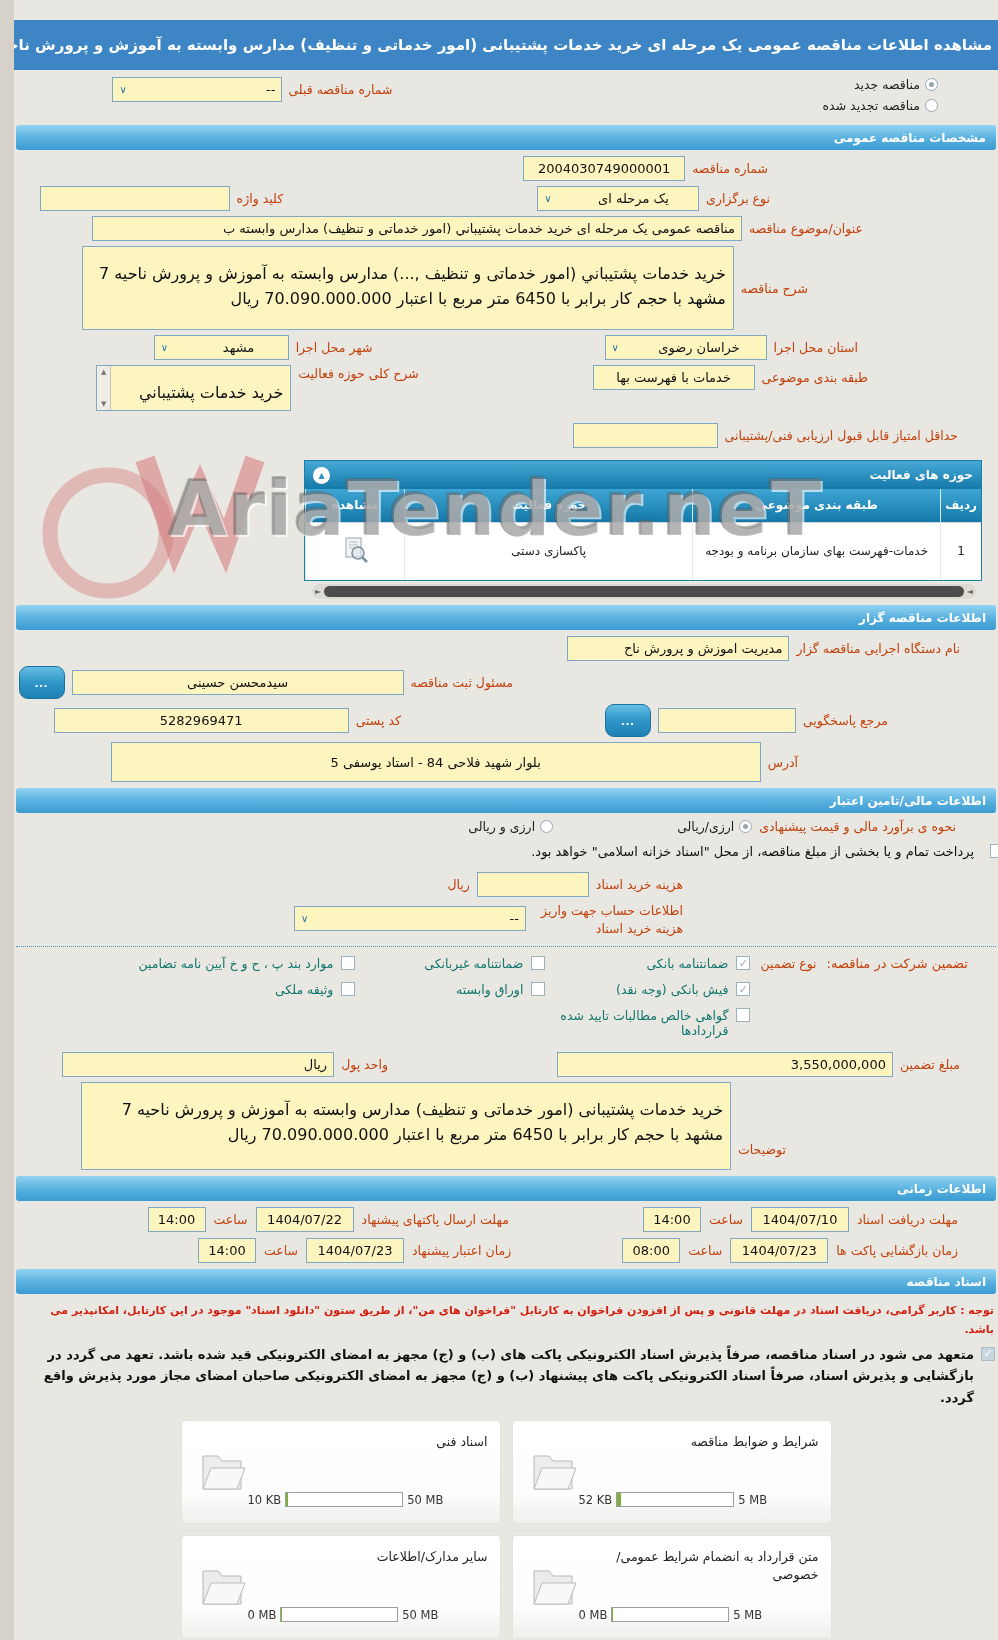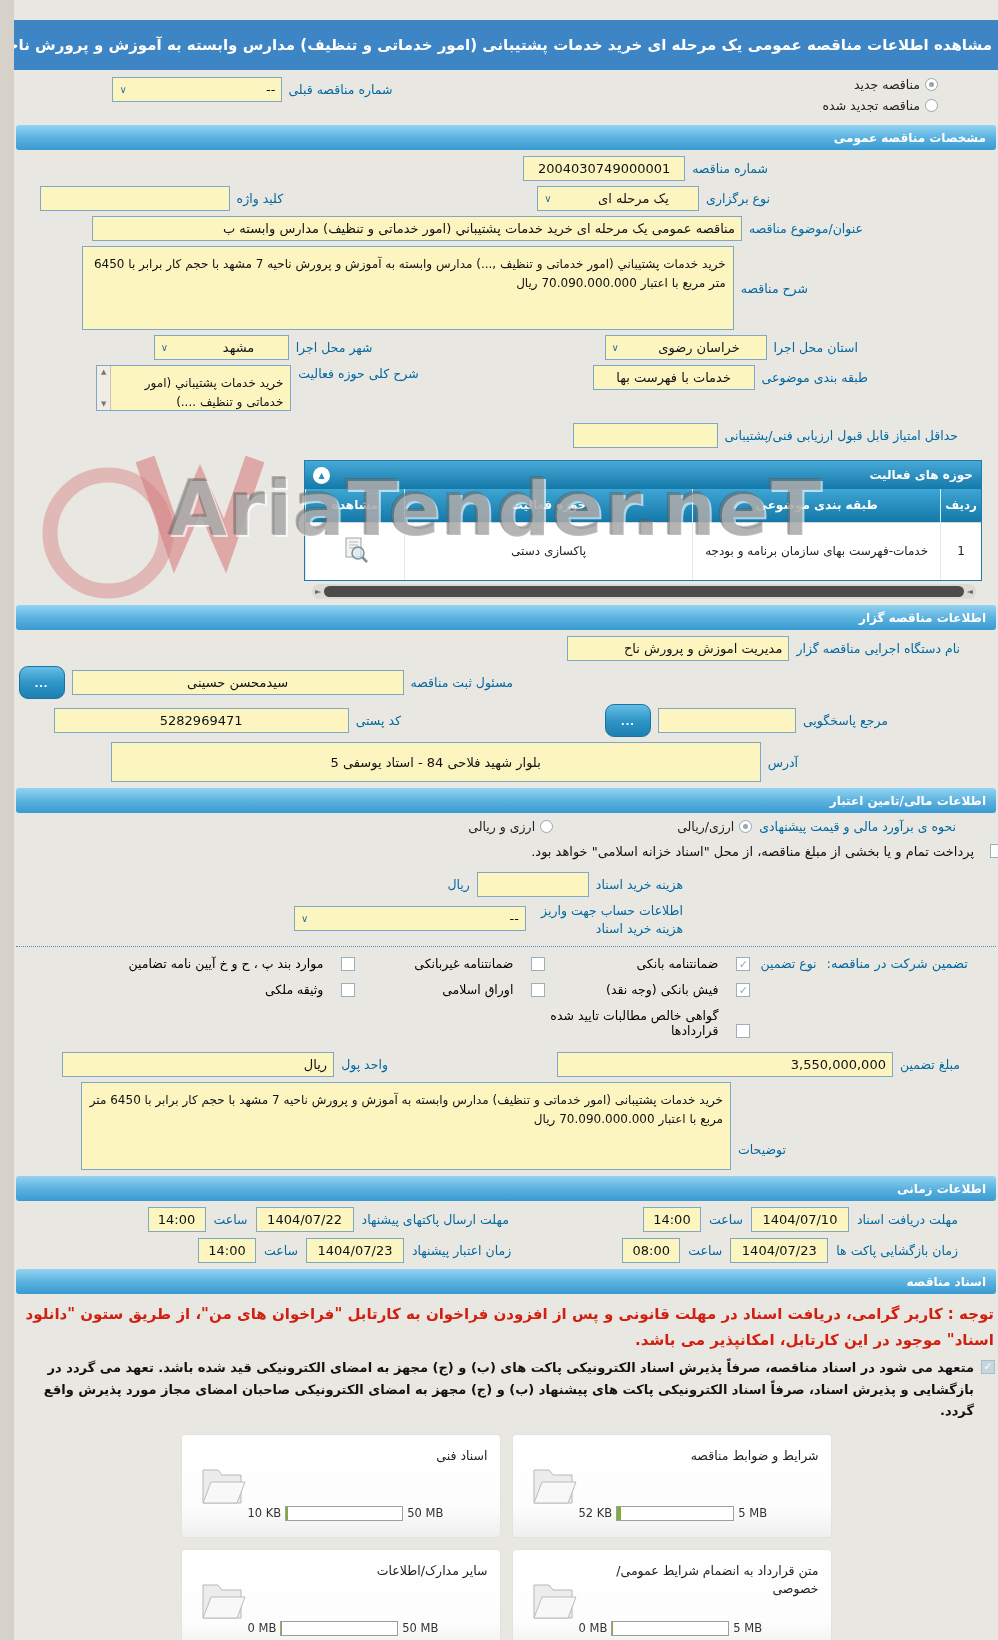--- a/index.html
+++ b/index.html
@@ -55,40 +55,40 @@
     background: linear-gradient(180deg, #92d3f2 0%, #58b0de 55%, #3a9bd1 100%);
     border-radius: 3px;
     color: #fff; font-weight: bold; font-size: 12px;
     display: flex; align-items: center;
     padding: 0 10px;
     margin: 6px 2px 6px 2px;
   }
   
   .frow { display: flex; align-items: center; gap: 7px; margin: 5px 0; padding-right: 8px; }
   .frow.top { align-items: flex-start; }
-  .flabel { font-size: 12.5px; color: #0369a1; white-space: nowrap; }
+  .flabel { font-size: 12.5px; color: #c2410c; white-space: nowrap; }
   .flabel.wrap { white-space: normal; line-height: 1.4; }
   .ybox {
     background: #fcf5c0;
     border: 1px solid #7fa8c5;
     height: 25px;
     display: flex; align-items: center;
     padding: 0 6px;
     font-size: 13px; color: #111;
     overflow: hidden;
   }
   .ybox.center { justify-content: center; }
   .bold { font-weight: normal; }
   .clip { white-space: nowrap; overflow: hidden; }
   .select .arrow { color: #25749f; font-size: 10px; margin-right: auto; flex: 0 0 auto; }
   .ytext {
     background: #fcf5c0;
     border: 1px solid #7fa8c5;
-    font-size: 12px; color: #111;
-    padding: 8px 7px; line-height: 1.55;
+    font-size: 16px; color: #111;
+    padding: 15px 7px; line-height: 1.55;
     overflow: hidden;
   }
   .spacer { flex: 0 0 auto; }
   
   .scope-wrap { position: relative; }
   .scope-scroll {
     position: absolute; left: 1px; top: 1px; bottom: 1px; width: 14px;
     background: #efede6; border-right: 1px solid #c8c4ba;
     display: flex; flex-direction: column; justify-content: space-between; align-items: center;
     font-size: 7px; color: #777; padding: 2px 0;
@@ -140,24 +140,24 @@
   .more-btn { width: 46px; height: 33px; border-radius: 9px; letter-spacing: 1px; }
   
   .cb {
     width: 14px; height: 14px; flex: 0 0 auto;
     background: #fff; border: 1px solid #9ab0bd;
     display: inline-flex; align-items: center; justify-content: center;
     font-size: 11px; color: #99a8b2;
   }
   .cb.checked::after { content: "✓"; }
   .cb.soft { background: #c7d5dd; border-color: #aebcc6; color: #fff; }
-  .cbrow { display: flex; align-items: flex-end; gap: 18px; font-size: 12.5px; color: #000000; }
+  .cbrow { display: flex; align-items: flex-start; gap: 8px; font-size: 12.5px; color: #0f766e; }
   
   .dotted { border: none; border-top: 1px dotted #4a90c2; margin: 9px 2px; }
-  .rednote { color: #d21f0f; font-size: 15px; font-weight: bold; line-height: 1.7; padding: 2px 4px 2px 10px; }
+  .rednote { color: #d21f0f; font-size: 11px; font-weight: bold; line-height: 1.7; padding: 2px 4px 2px 10px; }
   .commit { position: relative; font-size: 13px; font-weight: bold; color: #111; line-height: 1.65; padding: 2px 24px 2px 6px; }
   .commit .cb { position: absolute; right: 3px; top: 5px; }
   
   .guar { display: flex; align-items: flex-start; gap: 10px; padding-right: 30px; margin: 6px 0; }
   .guar-grid { display: grid; grid-template-columns: 205px 190px 300px; row-gap: 11px; }
   
   .timerow { display: flex; align-items: center; margin: 6px 0; padding-right: 40px; gap: 8px; }
   .tgroup { display: flex; align-items: center; gap: 8px; }
   
   .cards { display: grid; grid-template-columns: 320px 320px; gap: 11px; justify-content: center; margin: 10px 0 6px; }
@@ -414,21 +414,21 @@
         <div class="cbrow">
           <span class="cb"></span>
           <span>موارد بند پ ، ح و خ آیین نامه تضامین</span>
         </div>
         <div class="cbrow">
           <span class="cb checked"></span>
           <span>فیش بانکی (وجه نقد)</span>
         </div>
         <div class="cbrow">
           <span class="cb"></span>
-          <span>اوراق اسلامی</span>
+          <span>اوراق وابسته</span>
         </div>
         <div class="cbrow">
           <span class="cb"></span>
           <span>وثیقه ملکی</span>
         </div>
         <div class="cbrow">
           <span class="cb"></span>
           <span>گواهی خالص مطالبات تایید شده قراردادها</span>
         </div>
       </div>

